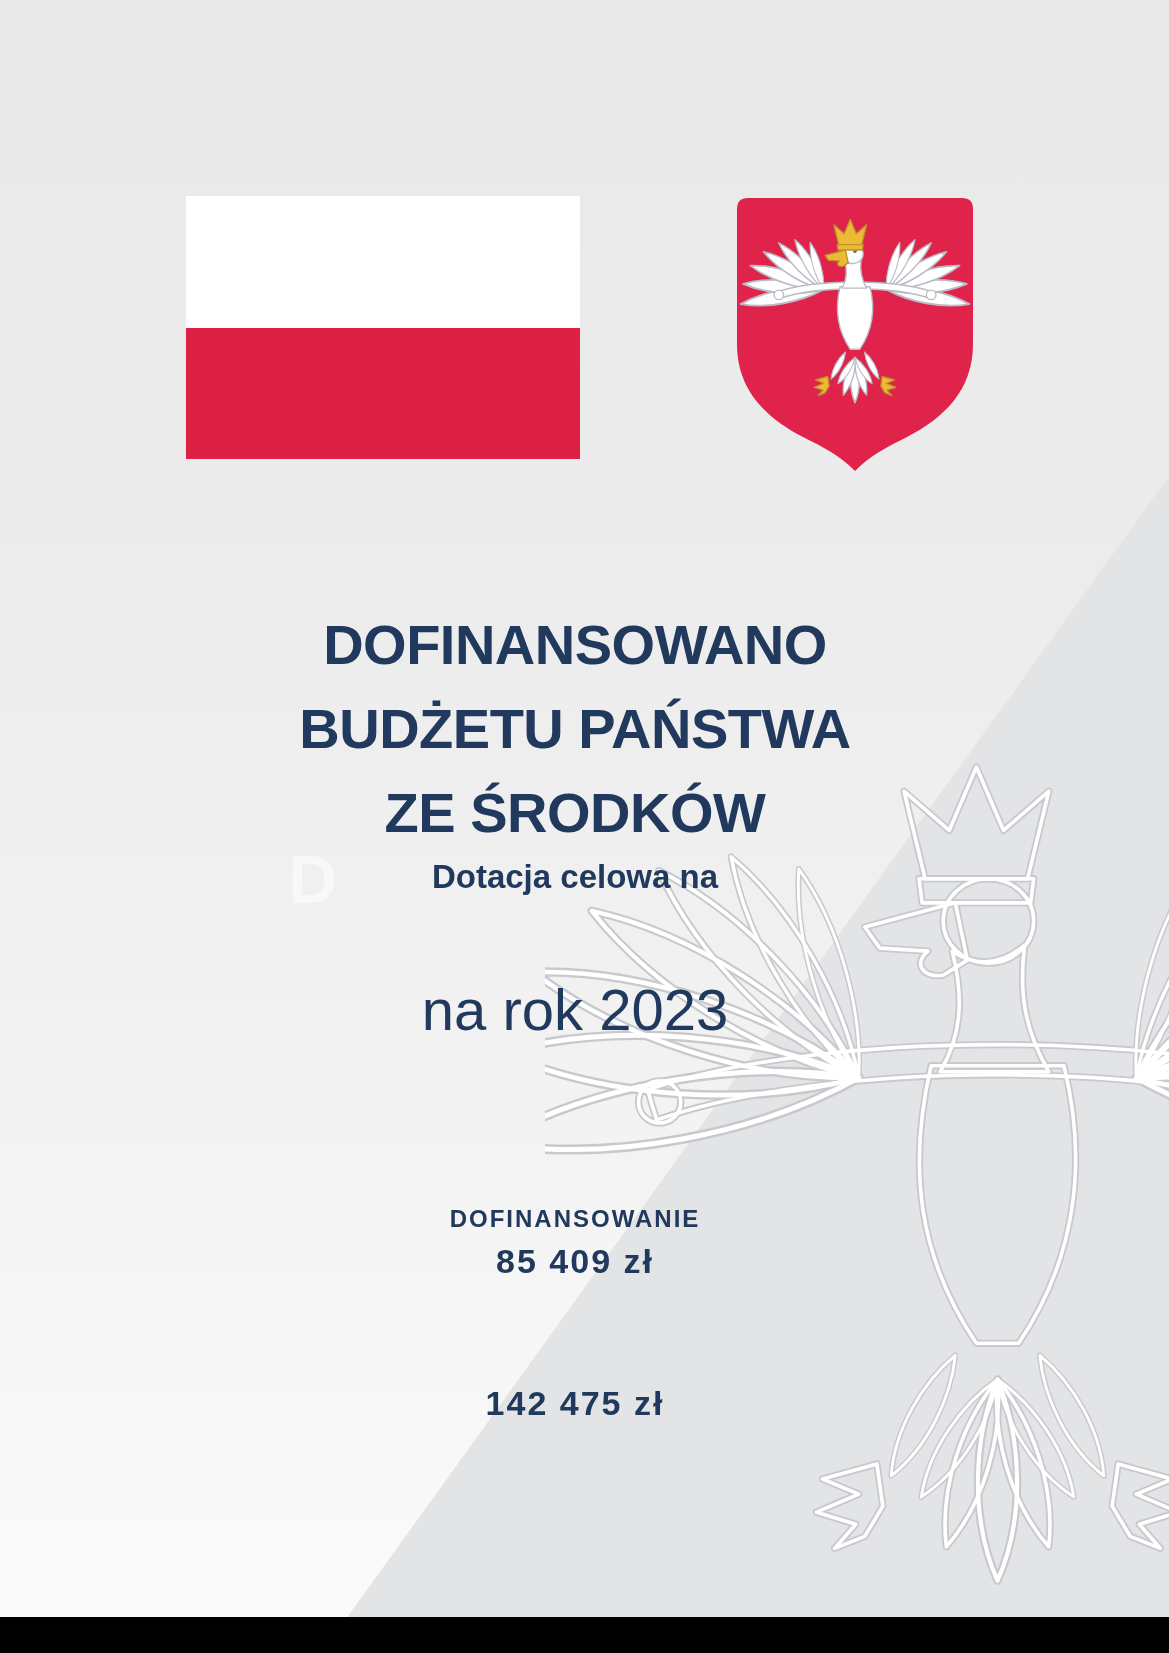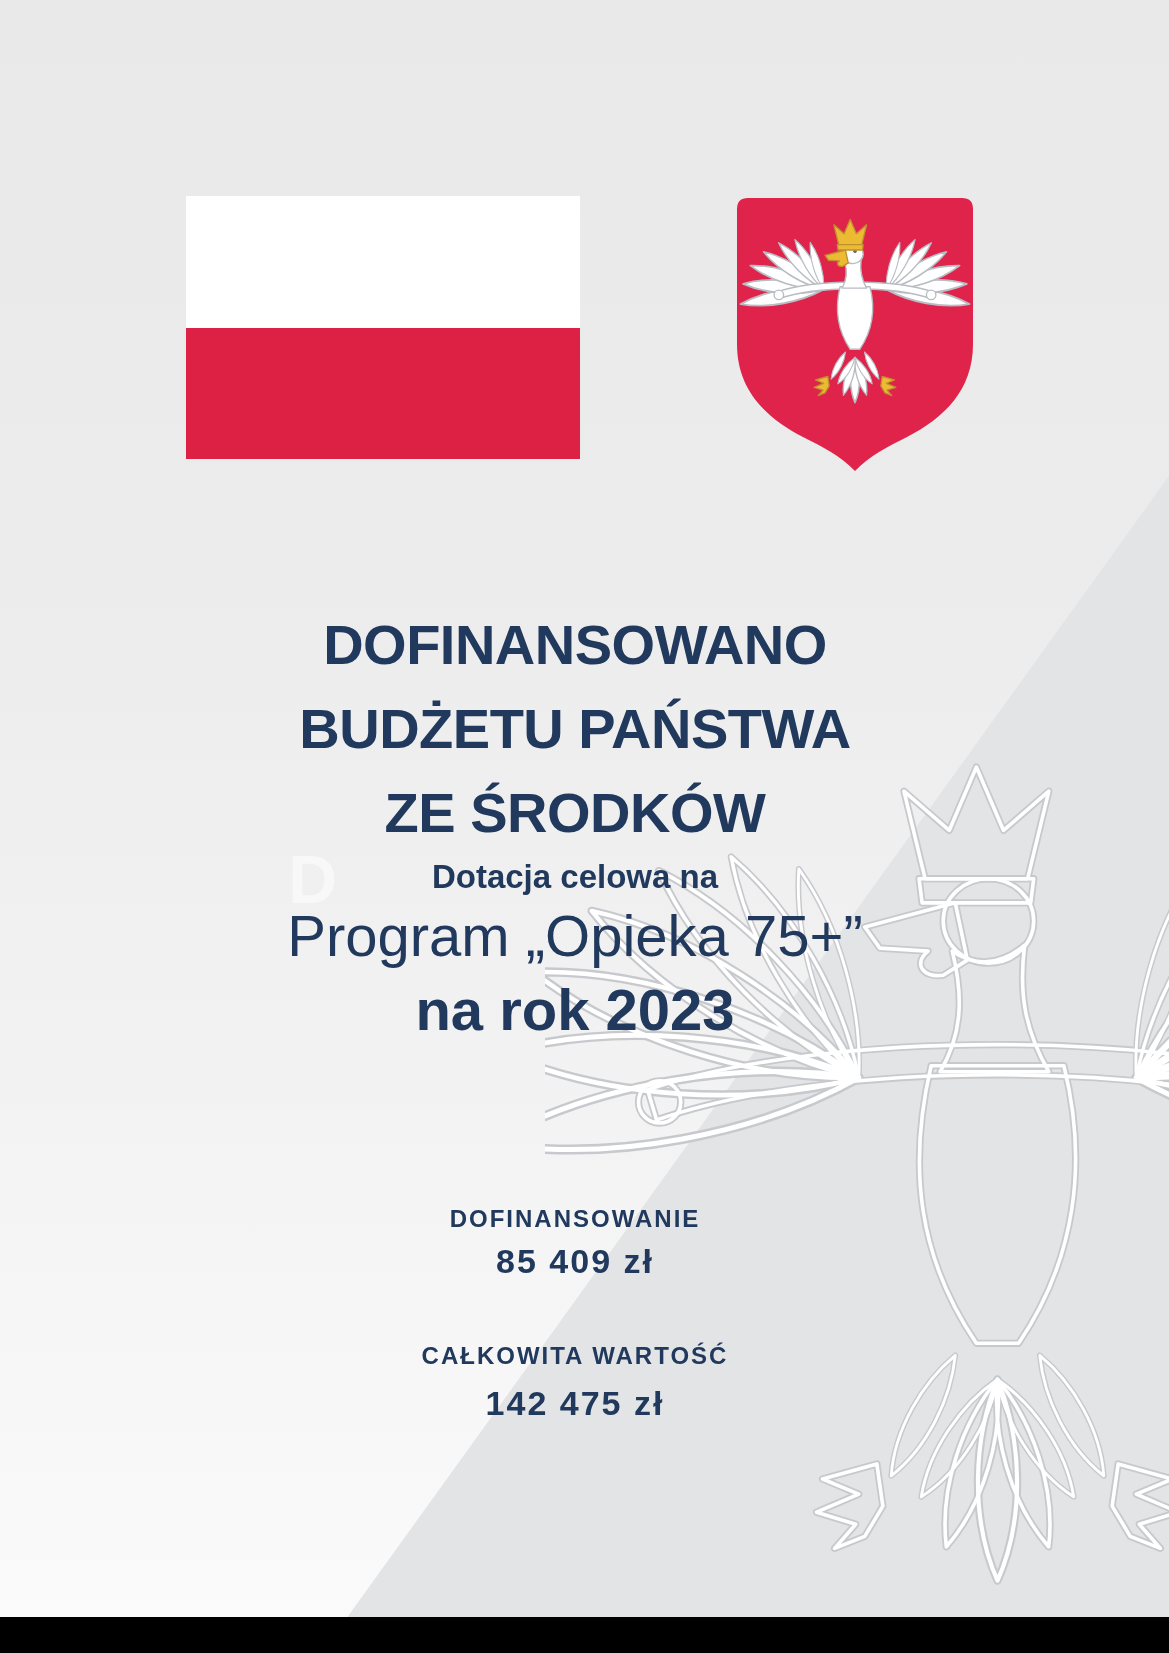--- a/index.html
+++ b/index.html
@@ -33,21 +33,21 @@
   .flag .white{position:absolute;left:0;top:0;width:100%;height:50%;background:#ffffff;}
   .flag .red{position:absolute;left:0;top:50%;width:100%;height:50%;background:#dc2145;}
   
   .crest{position:absolute;left:735px;top:196px;width:240px;height:277px;}
   .crest svg{width:100%;height:100%;display:block;}
   
   .txt{position:absolute;left:0;width:1150px;text-align:center;color:#20395c;}
   .title-block{top:603px;font-size:56px;font-weight:bold;line-height:84px;letter-spacing:-.5px;}
   .grant-line{top:860px;font-size:33px;font-weight:bold;line-height:1;}
   .program-line{top:907px;font-size:58px;font-weight:normal;line-height:1;}
-  .year-line{top:981px;font-size:58px;font-weight:bold;line-height:1;}
+  .year-line{top:981px;font-size:58px;font-weight:normal;line-height:1;}
   .small-label{font-size:24px;font-weight:bold;letter-spacing:2px;line-height:1;text-align:center;}
   .amount{font-size:34px;font-weight:bold;letter-spacing:2px;line-height:1;}
   .funding-label{top:1207px;}
   .funding-amount{top:1244px;}
   .total-label{top:1344px;}
   .total-amount{top:1386px;}
   
   .bottom-bar{position:absolute;left:0;top:1617px;width:100%;height:36px;background:#000;}
 </style>
 </head>
@@ -129,24 +129,22 @@
     </svg>
   </div>
 
   <div class="txt title-block">
     <div>DOFINANSOWANO</div>
     <div>BUDŻETU PAŃSTWA</div>
     <div>ZE ŚRODKÓW</div>
   </div>
 
   <div class="txt grant-line">Dotacja celowa na</div>
-  <div class="txt program-line">Program „Opieka 75+”</div>
   <div class="txt year-line">na rok 2023</div>
 
   <div class="txt small-label funding-label">DOFINANSOWANIE</div>
   <div class="txt amount funding-amount">85 409 zł</div>
 
-  <div class="txt small-label total-label">CAŁKOWITA WARTOŚĆ</div>
   <div class="txt amount total-amount">142 475 zł</div>
 
   <div class="bottom-bar"></div>
 
 </div>
 
 </body></html>

